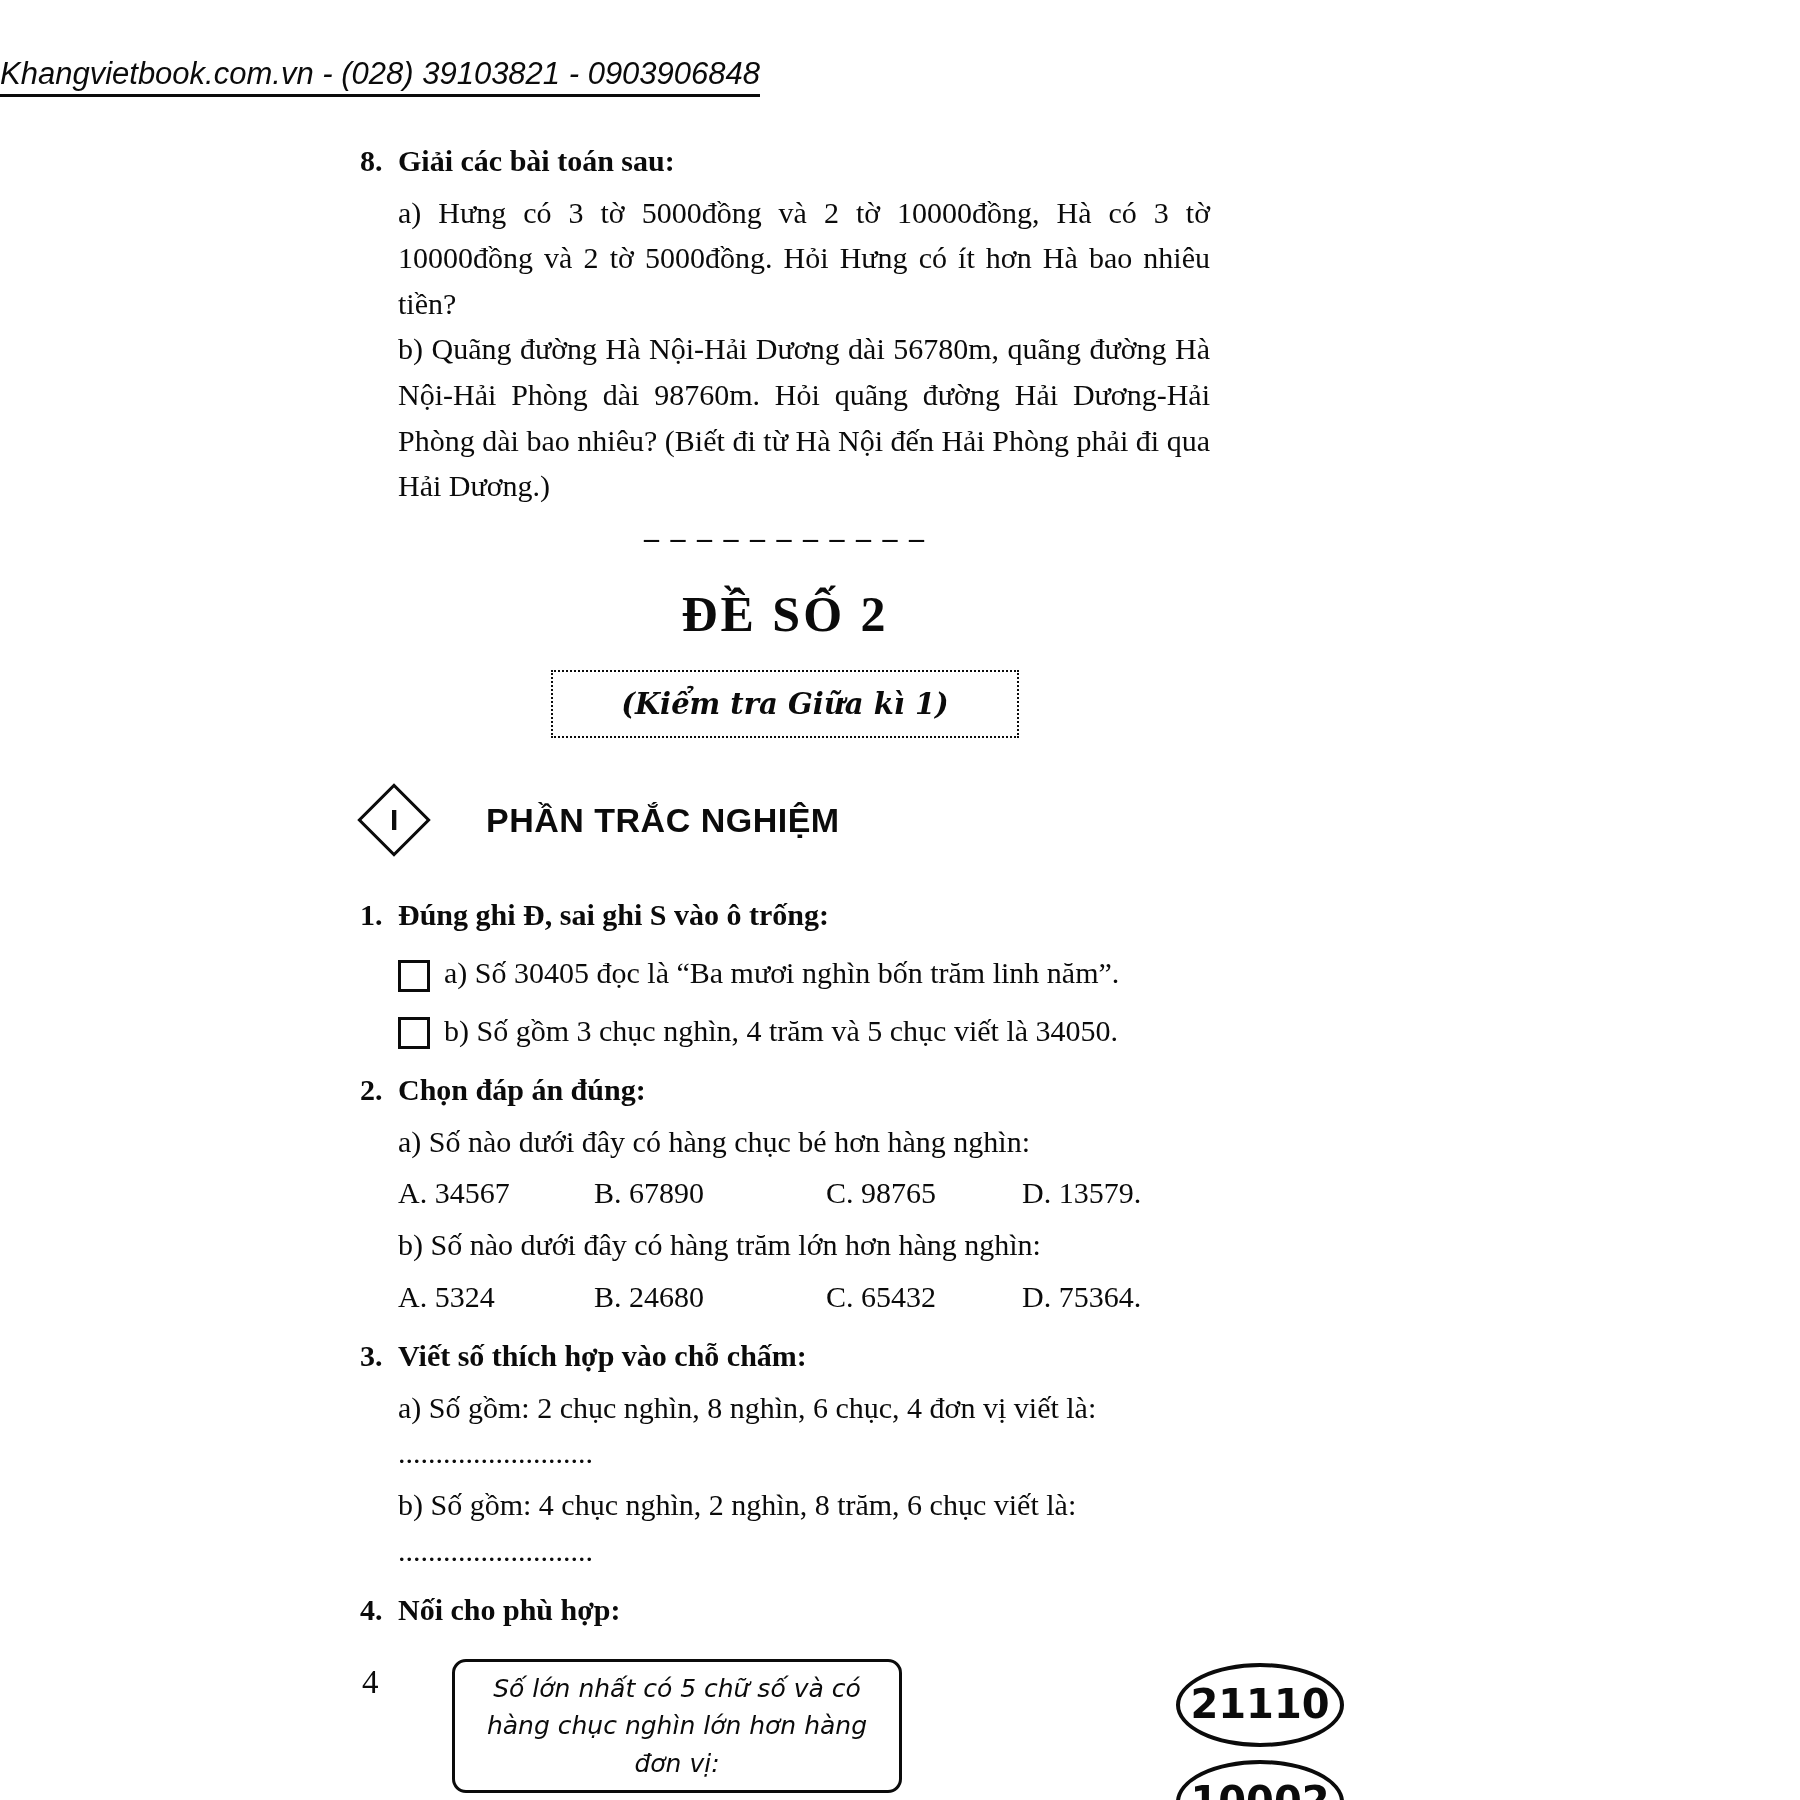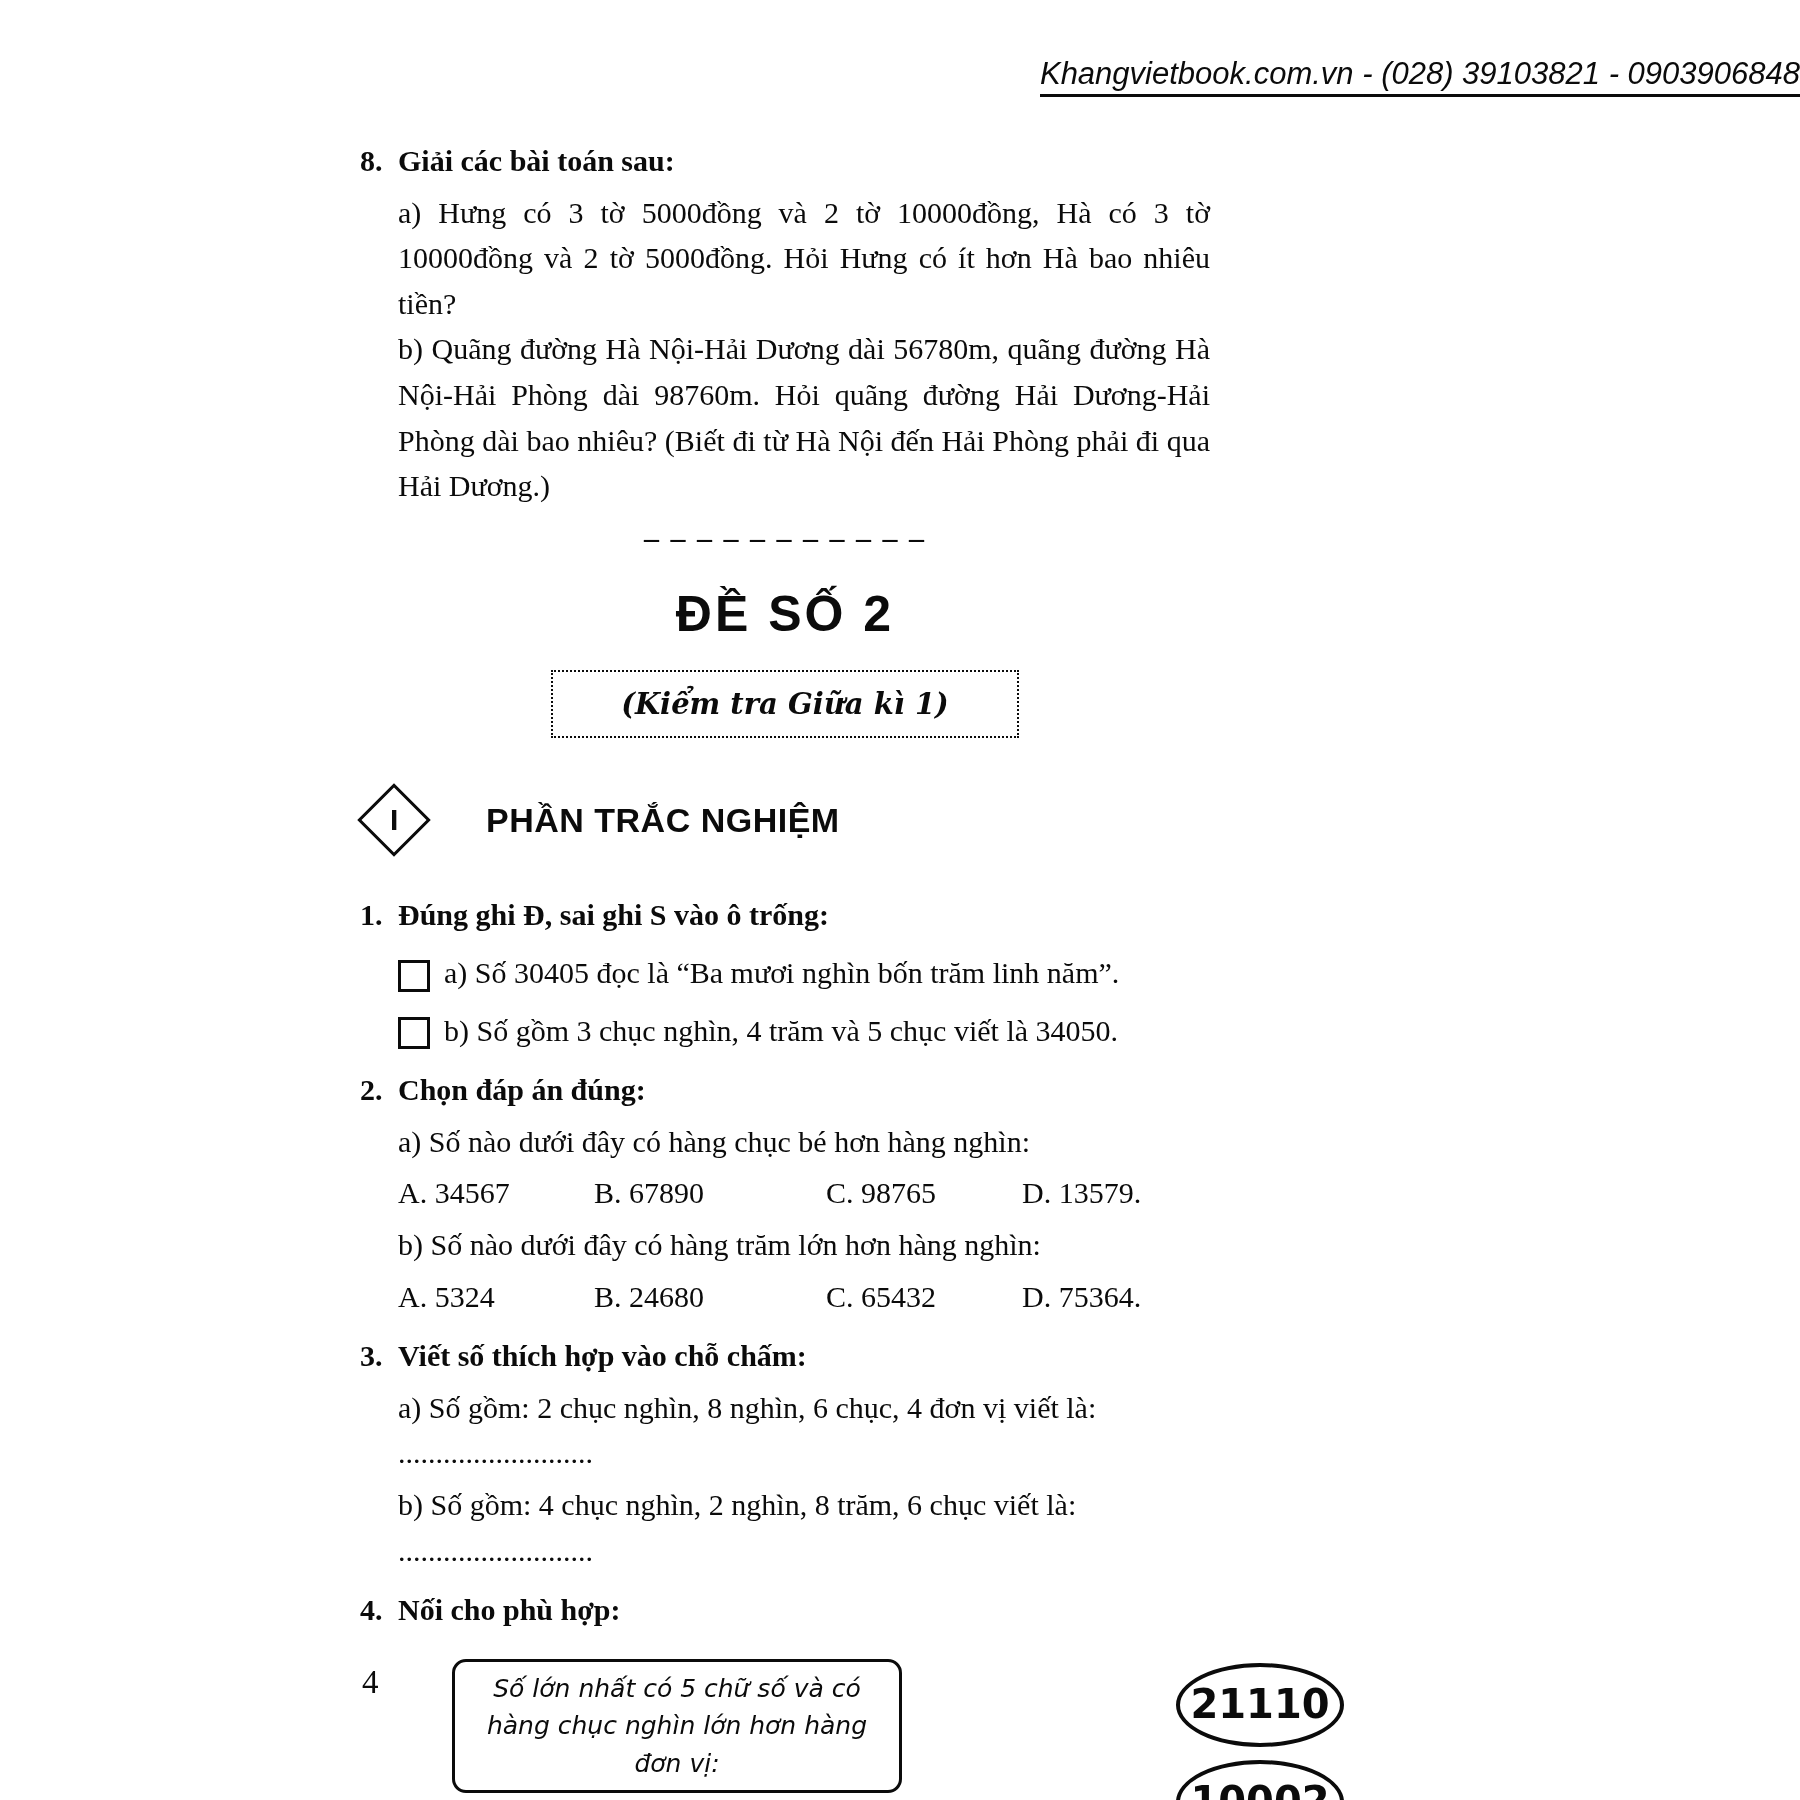--- a/index.html
+++ b/index.html
@@ -5,36 +5,36 @@
   * { margin:0; padding:0; box-sizing:border-box; }
   html,body { background:#ffffff; }
   body {
     width:1800px; height:1800px;
     color:#0b0b0b;
     font-family:"Liberation Serif","DejaVu Serif",serif;
     position:relative; overflow:hidden;
   }
   .page { position:relative; width:1800px; height:1800px; background:#fff; }
 
-  .header { text-align:right; padding-top:56px; font-size:31px; font-style:italic;
+  .header { text-align:left; padding-top:56px; font-size:31px; font-style:italic;
             font-family:"Liberation Sans","DejaVu Sans",sans-serif; }
   .header span { border-bottom:3px solid #0b0b0b; padding-bottom:3px; }
 
   .content { margin-left:360px; width:850px; font-size:30px; line-height:1.52; }
 
   .q-head { font-weight:bold; }
   .q-num { display:inline-block; width:38px; font-weight:bold; }
   .indent { padding-left:38px; }
   p.body { padding-left:38px; text-align:justify; }
 
   .dashed-sep { text-align:center; font-weight:bold; font-size:30px; letter-spacing:2px;
                 margin-top:6px; white-space:nowrap; }
 
   .de-so { text-align:center; font-size:50px; font-weight:bold; letter-spacing:3px;
-           margin-top:16px; font-family:Liberation Sans, sans-serif; }
+           margin-top:16px; font-family:Liberation Serif, serif; }
 
   .dotted-box { display:block; margin:18px auto 0; width:468px; padding:10px 8px;
                 border:2px dotted #0b0b0b; text-align:center;
                 font-weight:bold; font-style:italic; font-size:29px;
                 font-family:"DejaVu Serif",serif; }
 
   .section-head { display:flex; align-items:center; gap:66px; margin:56px 0 0 8px; }
   .diamond { width:52px; height:52px; border:3px solid #0b0b0b; transform:rotate(45deg);
              display:flex; align-items:center; justify-content:center; background:#fff; flex:0 0 auto; }
   .diamond span { transform:rotate(-45deg); font-family:"Liberation Sans","DejaVu Sans",sans-serif;

